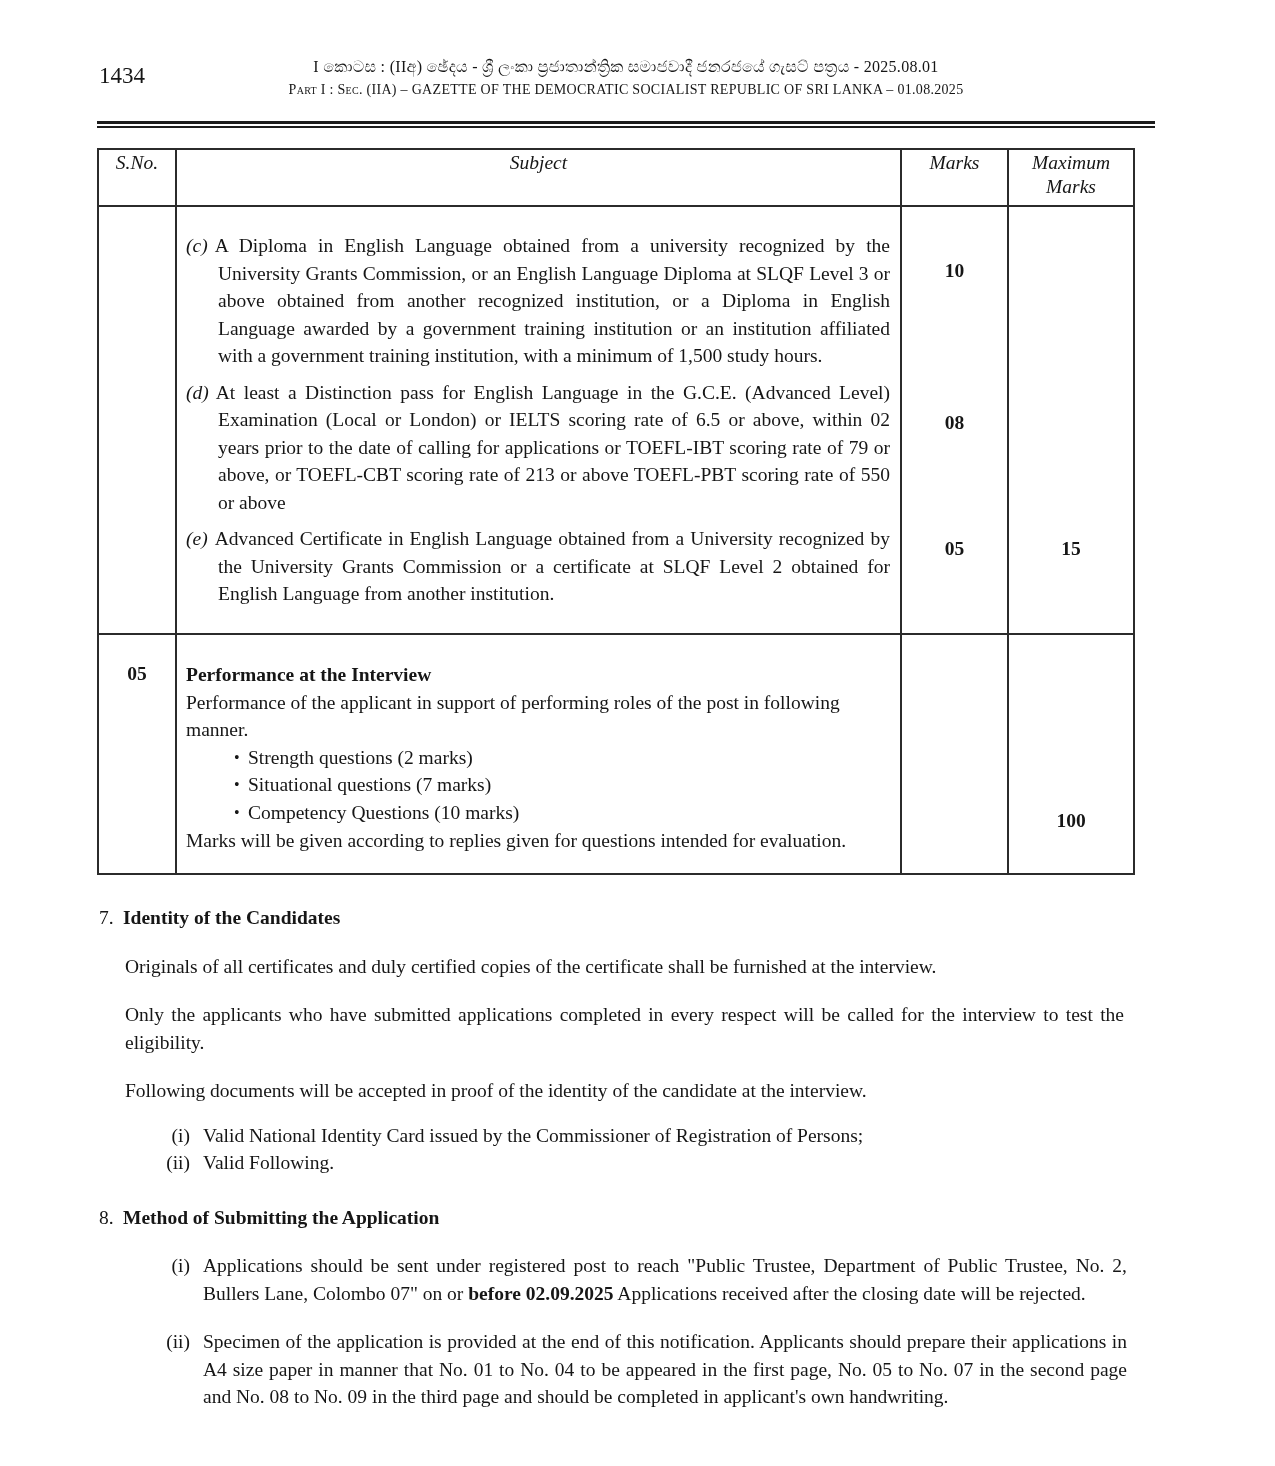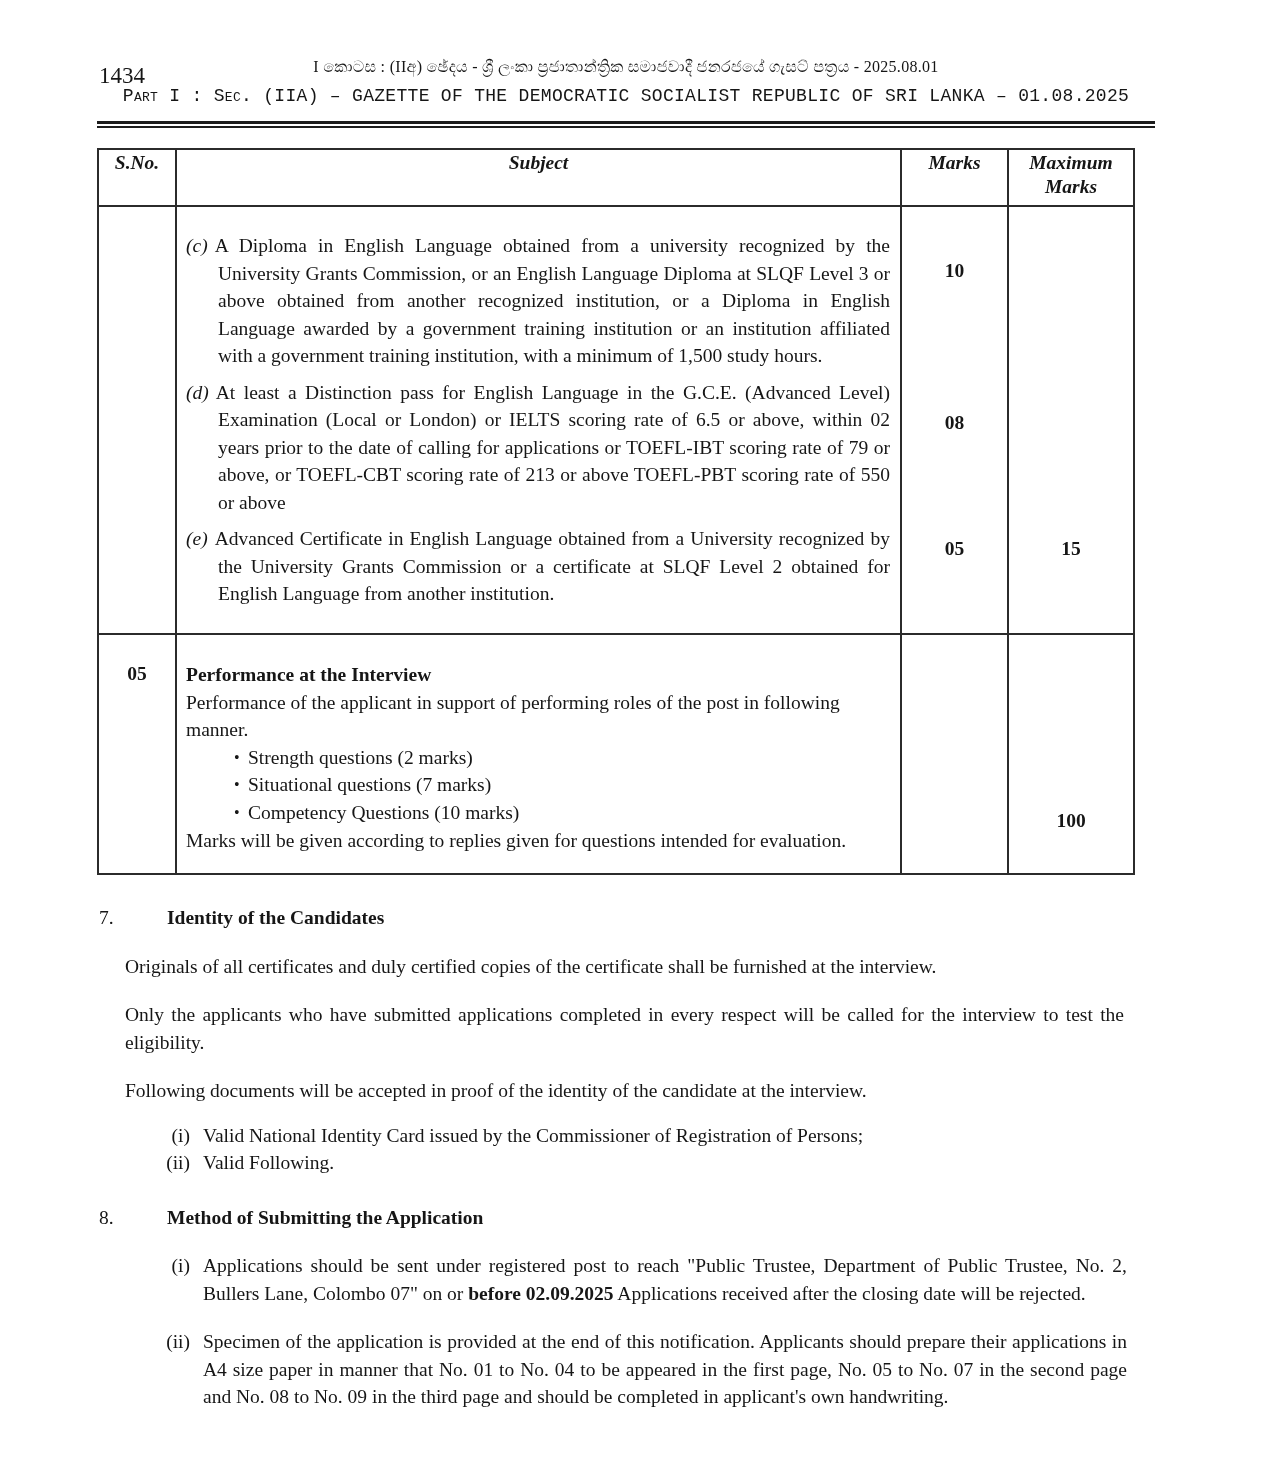--- a/index.html
+++ b/index.html
@@ -3,46 +3,46 @@
 <meta charset="utf-8">
 <style>
   html,body { margin:0; padding:0; background:#ffffff; }
   body { font-family:"Liberation Serif","DejaVu Serif",serif; color:#161616; }
   .page { position:relative; width:1275px; height:1466px; background:#fff; overflow:hidden; }
 
   
   .page-number { position:absolute; left:99px; top:63px; font-size:23px; }
   .hdr-block { position:absolute; left:97px; top:54px; width:1058px; text-align:center; }
   .hdr-sinhala { font-size:16px; line-height:26px; letter-spacing:0.3px; }
-  .hdr-english { font-size:18px; line-height:20px; margin-top:6px; font-variant:small-caps; letter-spacing:0.3px;font-family:Liberation Mono, monospace; }
+  .hdr-english { font-size:14px; line-height:20px; font-variant:small-caps; letter-spacing:0.3px; }
   .hdr-rule { position:absolute; left:97px; top:121px; width:1058px; height:2px;
               border-top:3px solid #1c1c1c; border-bottom:2px solid #1c1c1c; }
 
   
   table.marks-table { position:absolute; left:97px; top:148px; width:1036px;
     border-collapse:collapse; table-layout:fixed; font-size:19.5px; }
   table.marks-table td, table.marks-table th { border:2px solid #2b2b2b; vertical-align:top; }
-  th.col-h { font-style:italic; font-weight:bold; text-align:center; vertical-align:middle; line-height:24px; }
+  th.col-h { font-style:italic; font-weight:normal; text-align:center; vertical-align:middle; line-height:24px; }
   .sno-cell { text-align:center; font-weight:bold; padding-top:28px; }
   .subject-cell { padding:25px 10px 0 9px;border-radius:31px; }
   .item { padding-left:32px; text-indent:-32px; text-align:justify; line-height:27.5px; margin-bottom:9px; }
   .item-label { font-style:italic; margin-right:7px; }
   .rel { position:relative; }
   .mk { position:absolute; left:0; width:100%; text-align:center; font-weight:bold; }
   .perf-cell { padding:26px 10px 11px 9px; line-height:27.6px; }
   .perf-heading { font-weight:bold; }
   .bullet-row { padding-left:48px; display:flex; }
   .bullet-dot { width:14px; flex:none; font-size:16px; }
   .bullet-text { flex:1; }
 
   
   .content { position:absolute; left:0; top:877px; width:1275px; font-size:19.5px; line-height:27.5px; }
   .sec-head { margin:27px 151px 0 99px; }
   .sec-num { display:inline-block; width:24px; }
-  .sec-title { font-weight:bold;margin-left:44px; }
+  .sec-title { font-weight:bold; }
   .para { margin:21px 151px 0 125px; text-align:justify; }
   .plist { margin-top:17px; }
   .li { display:flex; margin:0 148px 0 158px; }
   .li-num { flex:none; width:32px; text-align:right; }
   .li-text { flex:1; margin-left:13px; }
   .li-gap { margin-top:21px; }
   .just { text-align:justify; }
   .bold { font-weight:bold; }
 </style>
 </head>

